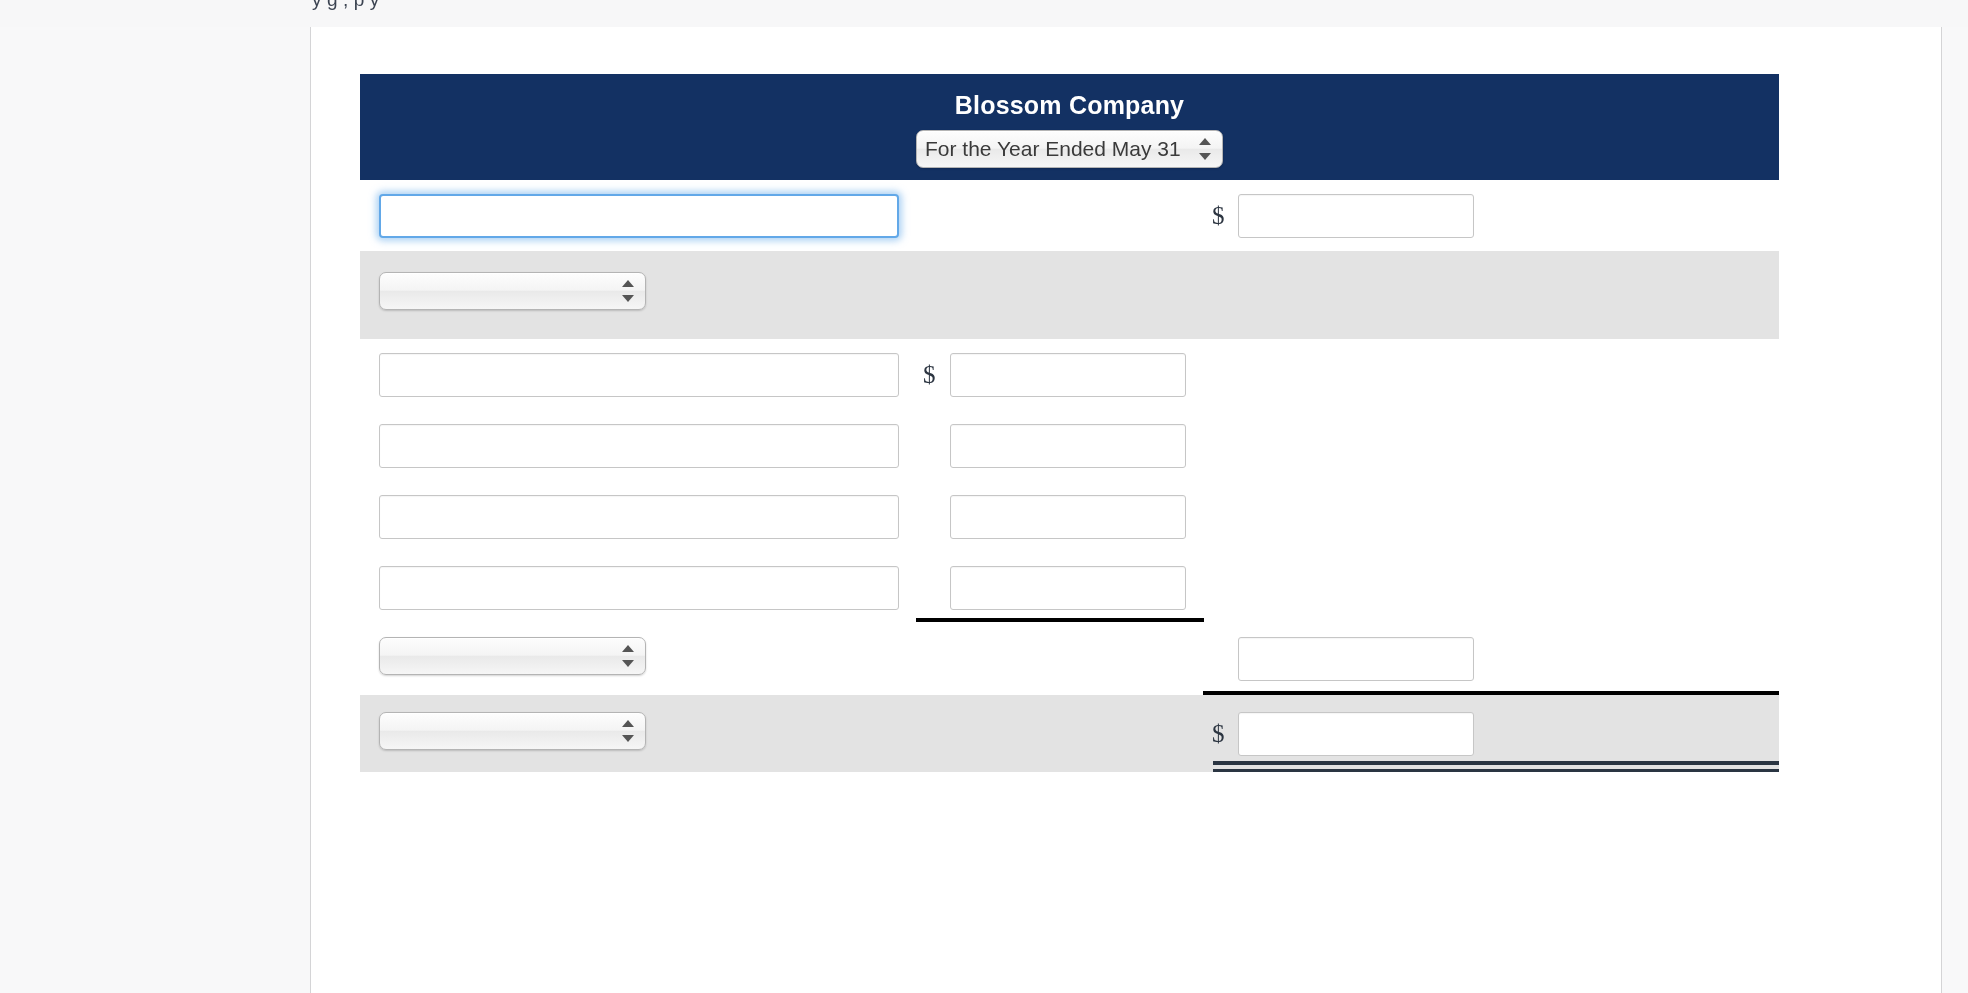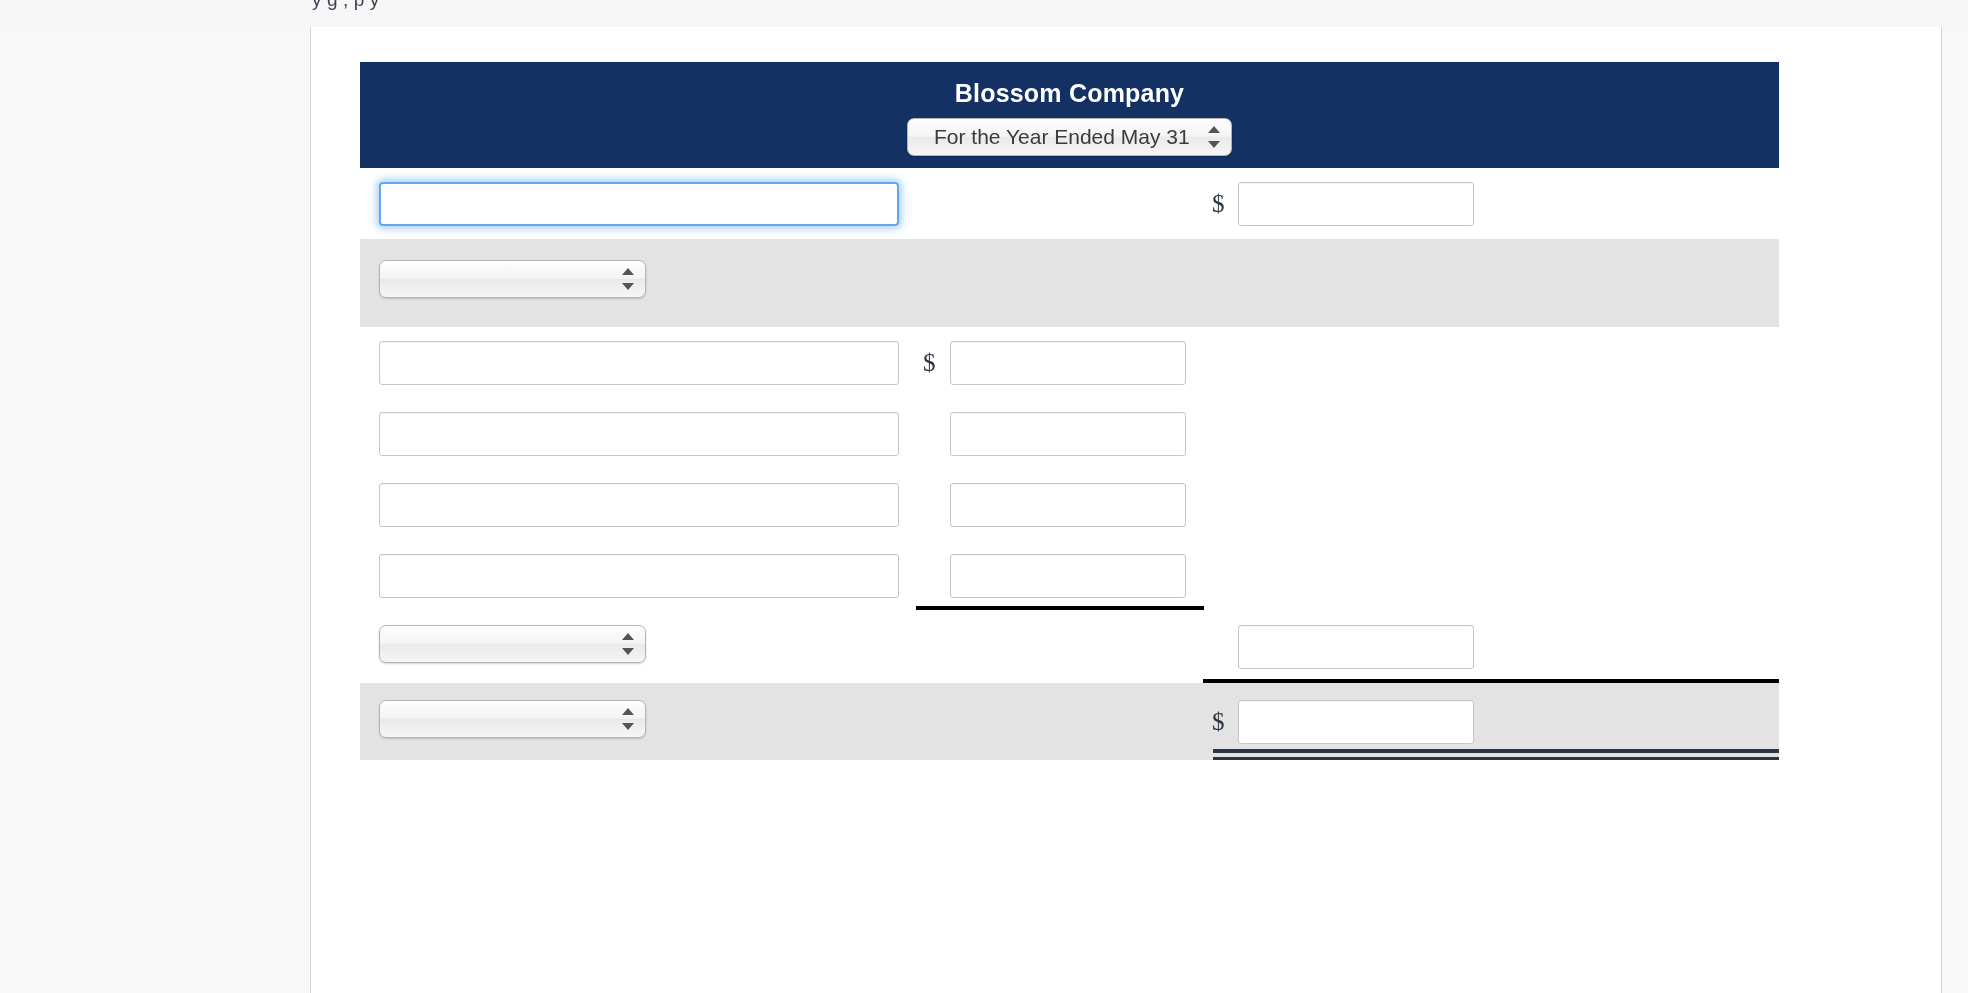--- a/index.html
+++ b/index.html
@@ -33,21 +33,21 @@
     position:absolute;left:1941px;top:27px;width:27px;height:966px;
     background:#f8f8f9;border-left:1px solid #d4d4d6;
   }
   .content{
     position:absolute;left:311px;top:27px;width:1630px;height:966px;
     background:#ffffff;overflow:hidden;
   }
 
   
   .stmt{
-    position:absolute;left:49px;top:35px;width:1419px;
+    position:absolute;left:49px;top:47px;width:1419px;
     background:#4c1d95;
   }
 
   
   .stmt-head{
     background:#133163;color:#ffffff;text-align:center;
     padding:14px 0 12px 0;
   }
   .co-name{
     font-size:25px;font-weight:700;line-height:34px;
@@ -60,21 +60,21 @@
   .period-wrap{margin-top:8px;}
 
   
   select.native{
     -webkit-appearance:none;appearance:none;
     font-family:"Liberation Sans", sans-serif;
     font-size:21px;color:#3a3a3a;
     background:linear-gradient(180deg,#fdfdfd 0%,#f4f4f4 48%,#e9e9e9 50%,#f6f6f6 100%);
     border:1px solid #b4b4b4;border-radius:7px;
     box-shadow:0 1px 2px rgba(0,0,0,.18), inset 0 1px 0 #ffffff;
-    padding:6px 40px 7px 26px;
+    padding:6px 40px 7px 8px;
     outline:none;
   }
   .sel-box{position:relative;display:inline-block;}
   .sel-arrows{
     position:absolute;right:11px;top:50%;transform:translateY(-50%);
     width:13px;height:24px;pointer-events:none;
   }
   .sel-arrows::before,.sel-arrows::after{
     content:"";position:absolute;left:0;width:0;height:0;
     border-left:6px solid transparent;border-right:6px solid transparent;

